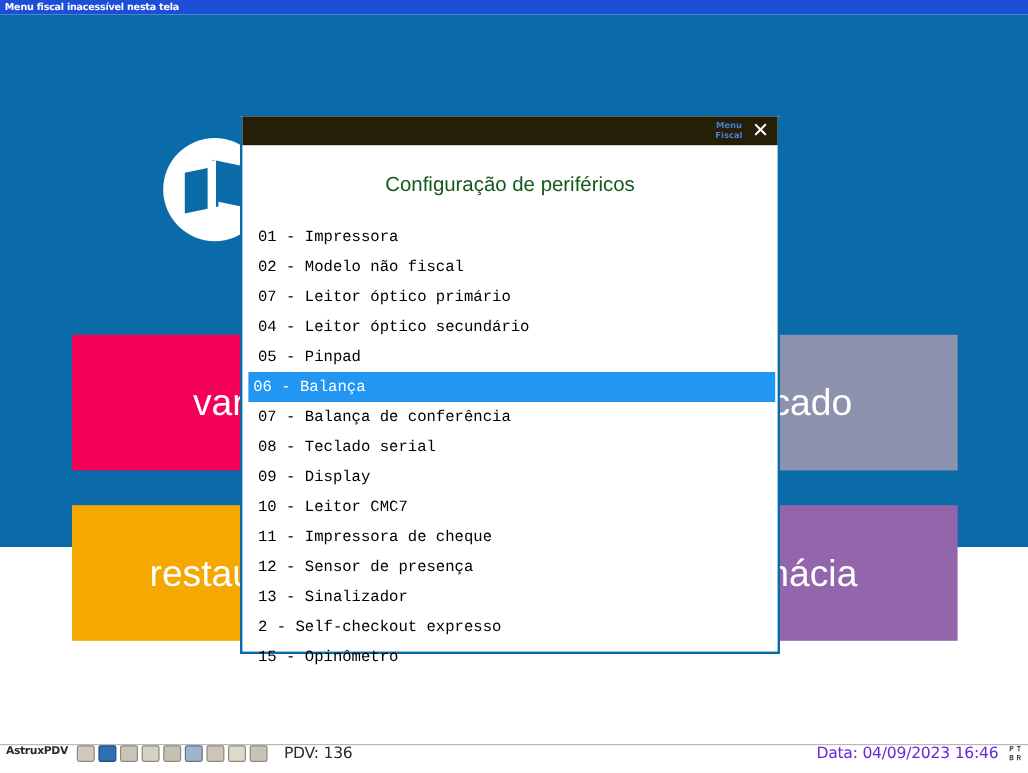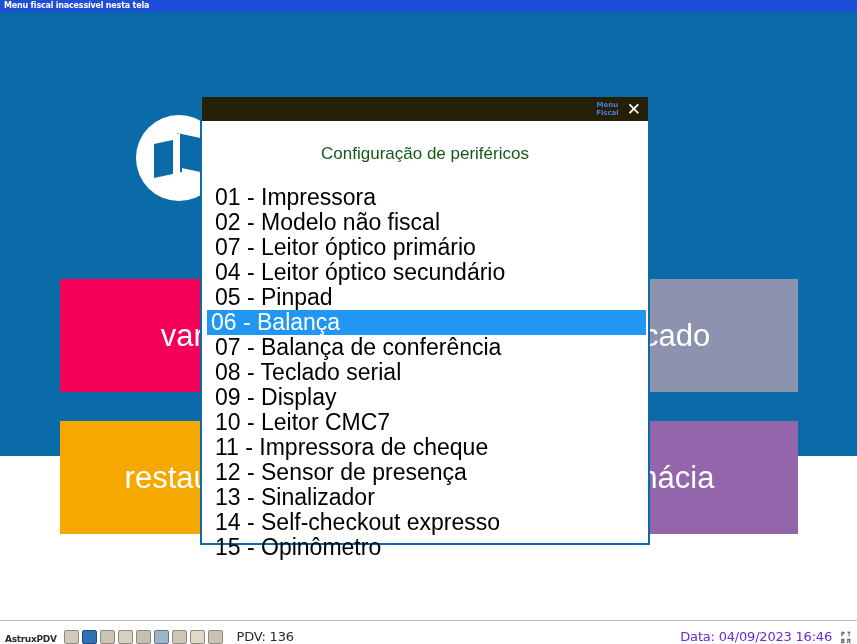--- a/index.html
+++ b/index.html
@@ -181,22 +181,22 @@
     flex: 0 0 auto;
   }
   .menu-list {
     flex: 1 1 auto;
     padding-left: 9px;
     padding-right: 0;
   }
   .menu-item {
     height: 25px;
     line-height: 25px;
-    font-family: Liberation Sans, sans-serif;
-    font-size: 23px;
+    font-family: Liberation Mono, monospace;
+    font-size: 13px;
     color: #000000;
     white-space: pre;
     letter-spacing: 0px;
     padding-left: 4px;
   }
   .menu-item.selected {
     background: #2196f3;
     color: #ffffff;
     margin-left: -4px;
     margin-right: 2px;
@@ -206,21 +206,21 @@
   .statusbar {
     position: absolute;
     left: 0;
     top: 620px;
     width: 857px;
     height: 24px;
     background: #ffffff;
     border-top: 1px solid #b9b9b9;
     box-sizing: border-box;
     display: flex;
-    align-items: flex-end;
+    align-items: flex-start;
   }
   .status-app {
     font-family: "DejaVu Sans", sans-serif;
     font-size: 9px;
     font-weight: bold;
     color: #2b2b2b;
     margin-left: 5px;
     letter-spacing: -0.3px;
   }
   .status-icons {
@@ -323,21 +323,21 @@
         <div class="menu-item">04 - Leitor óptico secundário</div>
         <div class="menu-item">05 - Pinpad</div>
         <div class="menu-item selected" style="background: rgb(33, 150, 243);">06 - Balança</div>
         <div class="menu-item">07 - Balança de conferência</div>
         <div class="menu-item">08 - Teclado serial</div>
         <div class="menu-item">09 - Display</div>
         <div class="menu-item">10 - Leitor CMC7</div>
         <div class="menu-item">11 - Impressora de cheque</div>
         <div class="menu-item">12 - Sensor de presença</div>
         <div class="menu-item">13 - Sinalizador</div>
-        <div class="menu-item">14 - Self-checkout expresso</div>
+        <div class="menu-item">2 - Self-checkout expresso</div>
         <div class="menu-item">15 - Opinômetro</div>
       </div>
   </div>
 
   <div class="statusbar">
     <div class="status-app">AstruxPDV</div>
     <div class="status-icons">
         <span class="sicon i1"></span>
         <span class="sicon i2"></span>
         <span class="sicon i3"></span>

